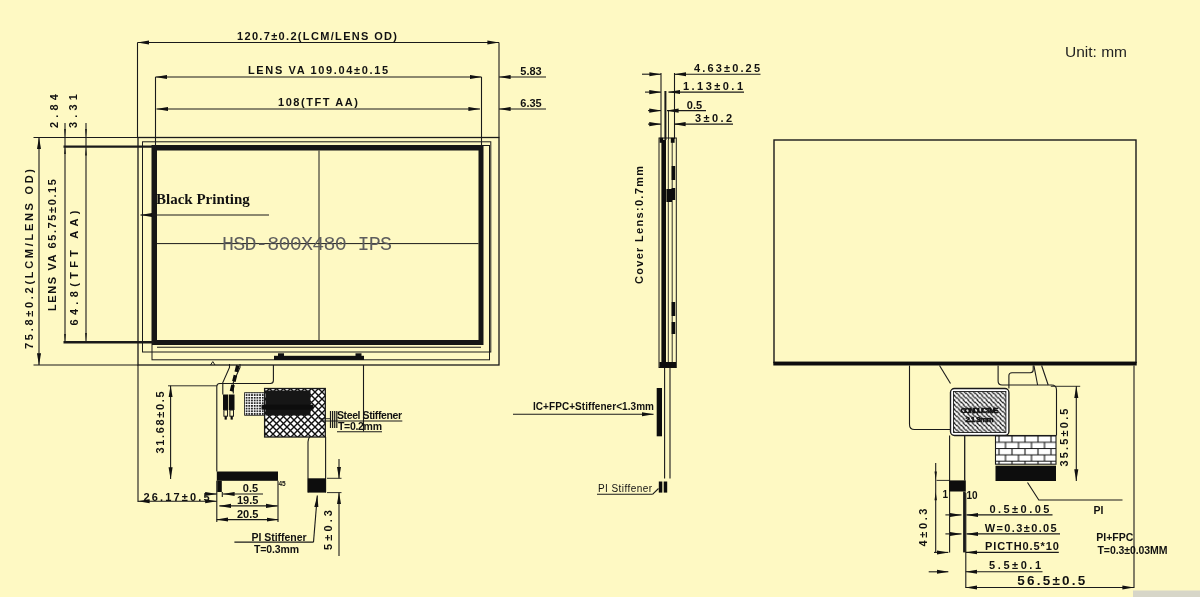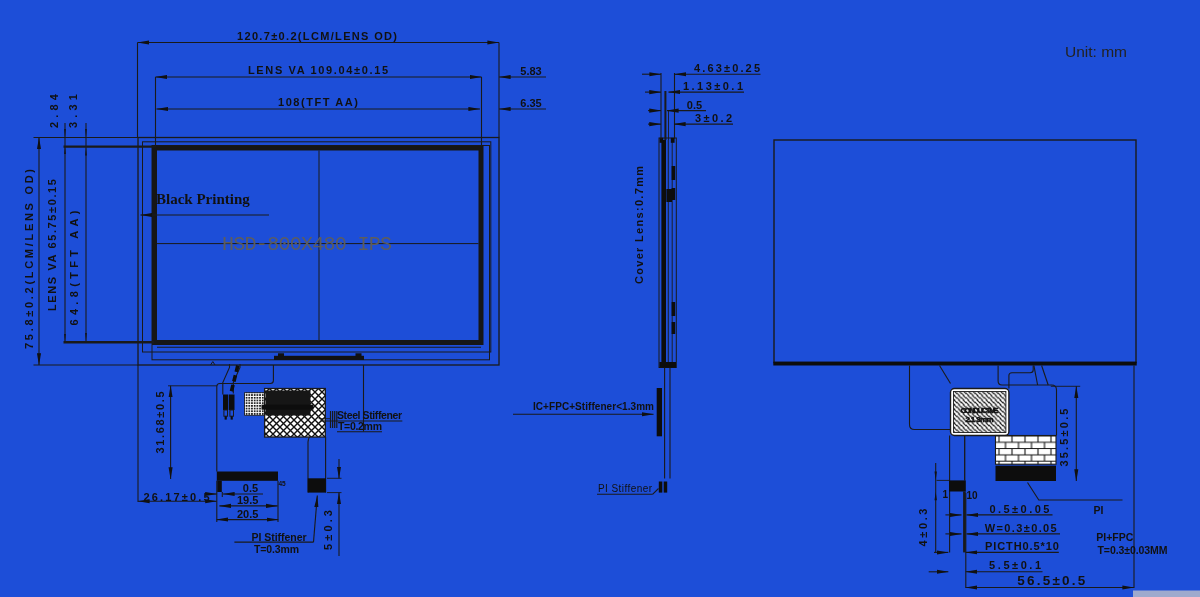--- a/index.html
+++ b/index.html
@@ -1,16 +1,16 @@
 <!DOCTYPE html>
 <html><head>
 <meta charset="utf-8">
 <style>
   html,body{margin:0;padding:0;background:#ffffff;}
-  #stage{position:relative;width:1200px;height:597px;background:#1d4ed8;overflow:hidden;}
+  #stage{position:relative;width:1200px;height:597px;background:#fef9c3;overflow:hidden;}
   svg{position:absolute;left:0;top:0;filter:blur(0.35px);}
   text{font-family:"Liberation Sans",sans-serif;fill:#111;stroke:none;}
   .d{font-weight:bold;font-size:11px;}
   .d2{font-weight:bold;font-size:10.5px;}
   .sm{font-weight:bold;font-size:10px;}
 </style>
 </head>
 <body>
 <div id="stage">
 <svg width="1200" height="597" viewBox="0 0 1200 597">

